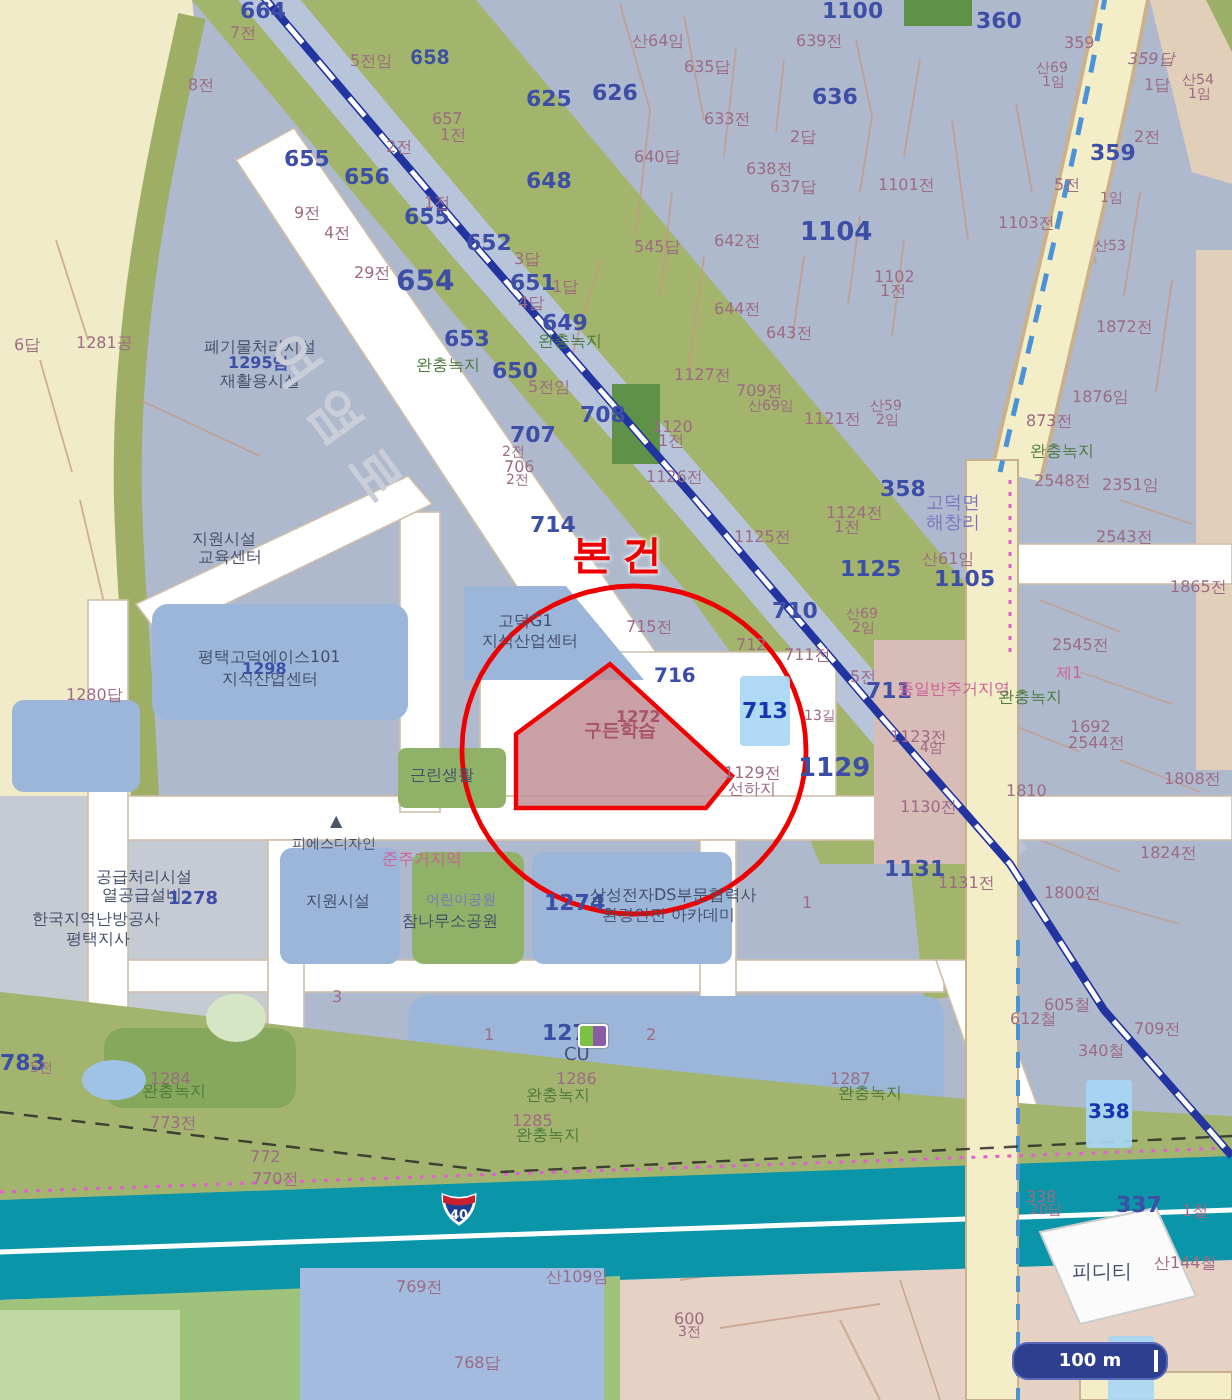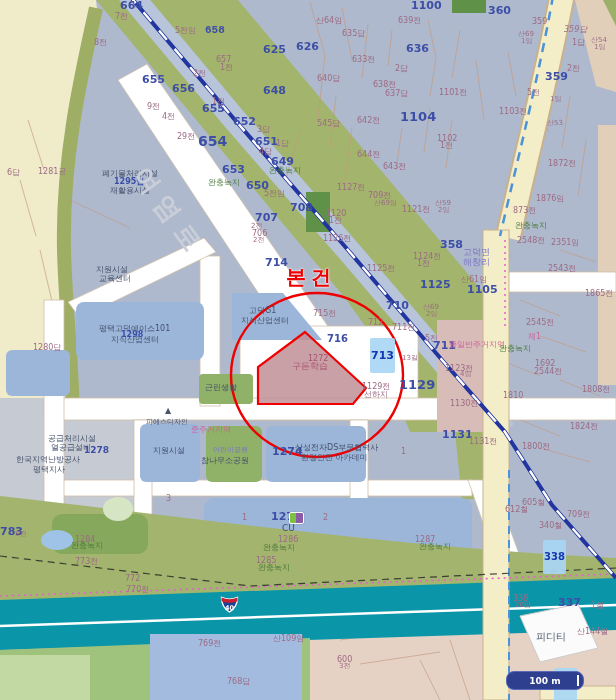--- a/index.html
+++ b/index.html
@@ -7,21 +7,21 @@
        font-family:"DejaVu Sans",sans-serif;background:#aeb9cd;}
   #map svg{position:absolute;left:0;top:0;}
   .lb{position:absolute;white-space:nowrap;line-height:1;transform-origin:0 0;
       font-family:"DejaVu Sans",sans-serif;}
   .c-num{color:#3c4ea6;font-weight:bold;}
   .c-sm{color:#9d6b84;}
   .c-fac{color:#44506b;}
   .c-grn{color:#4c7a3c;}
   .c-pnk{color:#cf5f98;}
   .c-pur{color:#7b74c4;}
-  .c-pr{color:#a8536a;font-weight:normal;}
+  .c-pr{color:#a8536a;font-weight:bold;}
   .c-hl{color:#1536b0;font-weight:bold;background:rgba(168,214,244,.92);
         padding:12px 1px;border-radius:2px;}
   .c-rd{color:#c9ced8;font-weight:bold;letter-spacing:9px;}
   #subject-label{position:absolute;color:#ee0000;font-weight:bold;font-size:20px;
         letter-spacing:5px;text-shadow:0 0 2px #fff,0 0 2px #fff;}
   #scalebar{position:absolute;background:#2f3f8f;border-radius:8px;color:#fff;
         font-size:9px;font-weight:bold;display:flex;align-items:center;
         justify-content:center;border:1px solid #5a6ab8;}
   #scalebar i{position:absolute;right:4px;top:3px;bottom:3px;width:2px;background:#fff;}
   #cu-icon{position:absolute;width:13px;height:10px;border-radius:2px;

